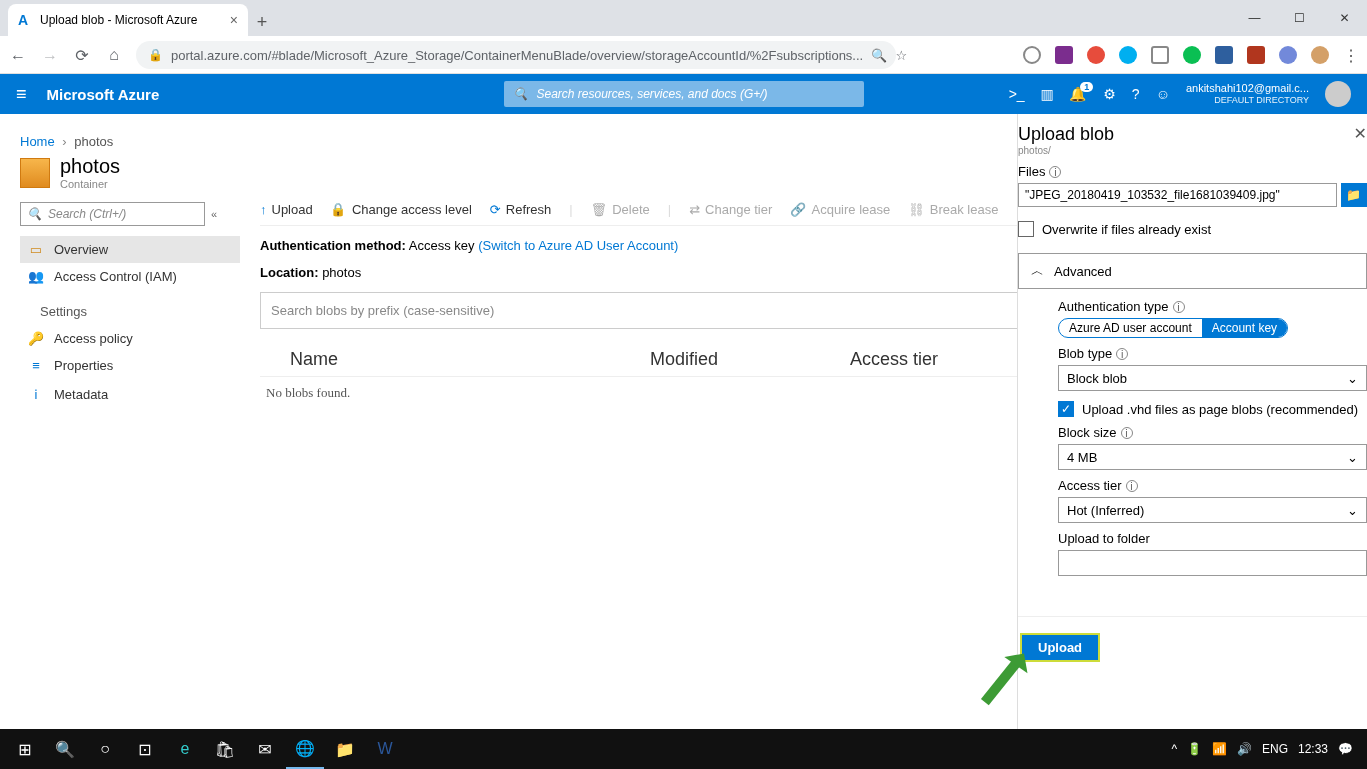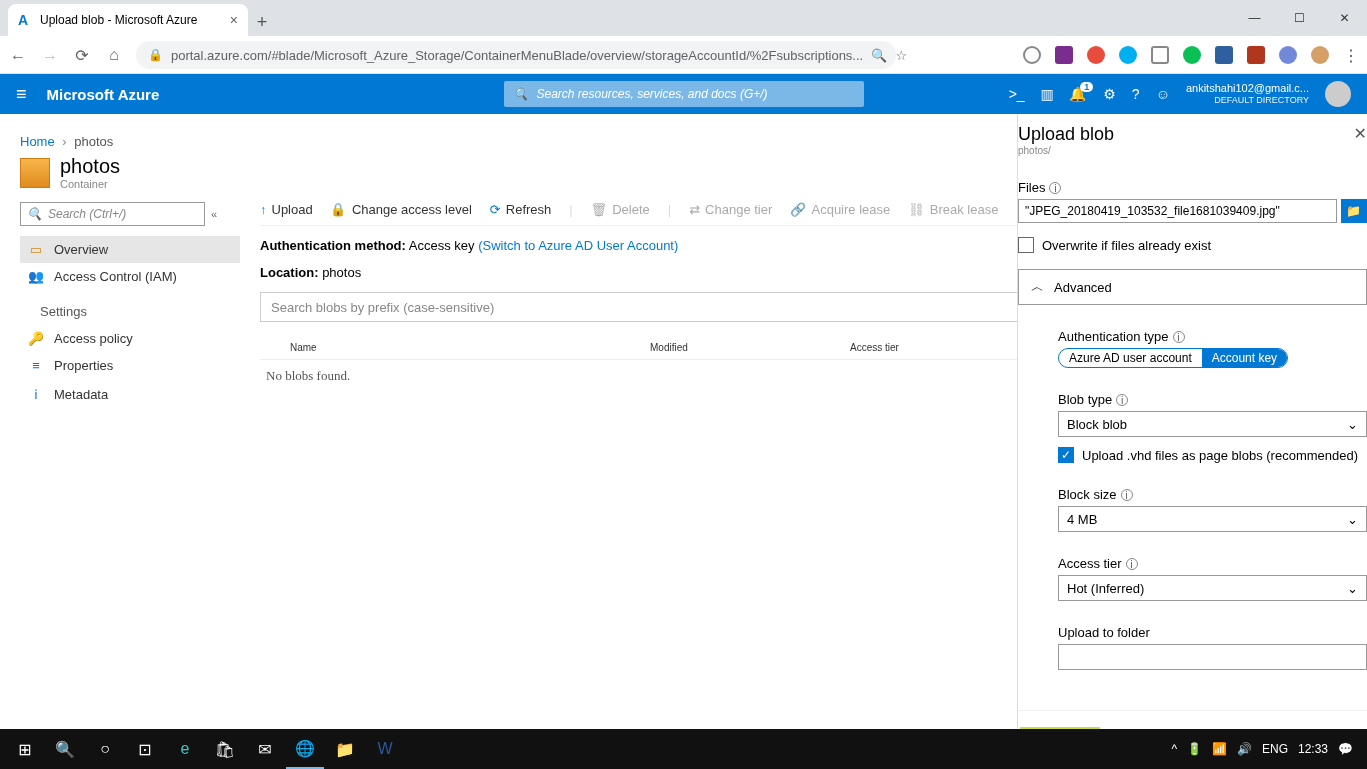--- a/index.html
+++ b/index.html
@@ -58,34 +58,34 @@
 
 .main-pane { flex: 1; padding-left: 20px; }
 .toolbar { display: flex; gap: 18px; align-items: center; font-size: 13px; color: #333; border-bottom: 1px solid #eee; padding-bottom: 8px; }
 .tool-btn { display: flex; align-items: center; gap: 5px; }
 .tool-btn.disabled { color: #aaa; }
 .tool-btn .ticon { color: #0078d4; font-size: 13px; }
 .tool-btn.disabled .ticon { color: #aaa; }
 .auth-line { font-size: 13px; margin-top: 12px; }
 .auth-line b { font-weight: 600; }
 .auth-link { color: #0078d4; }
-.blob-search { margin-top: 12px; border: 1px solid #ccc; height: 30px; padding: 0 10px; font-size: 13px; color: #888; display: flex; align-items: center; width: 100%; }
-.table-head { display: flex; margin-top: 14px; font-size: 10px; color: #333; font-weight: 400; border-bottom: 1px solid #eee; padding: 6px 0; }
+.blob-search { margin-top: 12px; border: 1px solid #ccc; height: 37px; padding: 0 10px; font-size: 13px; color: #888; display: flex; align-items: center; width: 100%; }
+.table-head { display: flex; margin-top: 14px; font-size: 18px; color: #333; font-weight: 400; border-bottom: 1px solid #eee; padding: 6px 0; }
 .th-name { width: 390px; padding-left: 30px; }
 .th-mod { width: 200px; }
 .th-tier { flex: 1; }
 .no-blobs { font-size: 13px; color: #555; padding: 8px 6px; font-family: Liberation Serif, serif; }
 
 
 .upload-panel { width: 350px; border-left: 1px solid #ddd; padding: 10px 0; position: absolute; right: 0; top: 114px; bottom: 40px; background: #fff; }
 .panel-head { display: flex; align-items: flex-start; }
 .panel-title { font-size: 18px; font-weight: 400; }
 .panel-sub { font-size: 10px; color: #888; }
 .panel-close { margin-left: auto; font-size: 16px; color: #555; }
-.label { font-size: 13px; margin-top: 24px; display: flex; align-items: center; gap: 4px; }
+.label { font-size: 13px; margin-top: 8px; display: flex; align-items: center; gap: 4px; }
 .info-icon { font-size: 11px; border: 1px solid #888; border-radius: 50%; width: 12px; height: 12px; display: inline-flex; align-items: center; justify-content: center; color: #666; font-style: normal; }
 .file-row { display: flex; gap: 4px; margin-top: 4px; }
 .file-input { flex: 1; border: 1px solid #999; height: 24px; font-size: 12px; padding: 0 6px; }
 .file-btn { width: 26px; height: 24px; background: #0078d4; color: #fff; display: flex; align-items: center; justify-content: center; font-size: 12px; }
 .checkbox-row { display: flex; align-items: center; gap: 8px; margin-top: 14px; font-size: 13px; }
 .checkbox { width: 16px; height: 16px; border: 1px solid #666; }
 .checkbox.checked { background: #0078d4; border-color: #0078d4; color: #fff; font-size: 12px; text-align: center; line-height: 14px; }
 .advanced { margin-top: 16px; border: 1px solid #999; padding: 8px 12px; font-size: 13px; display: flex; align-items: center; gap: 10px; }
 .adv-body { padding-left: 40px; margin-top: 10px; }
 .pill-group { display: flex; border: 1px solid #0078d4; border-radius: 12px; overflow: hidden; font-size: 12px; width: fit-content; margin-top: 4px; }

